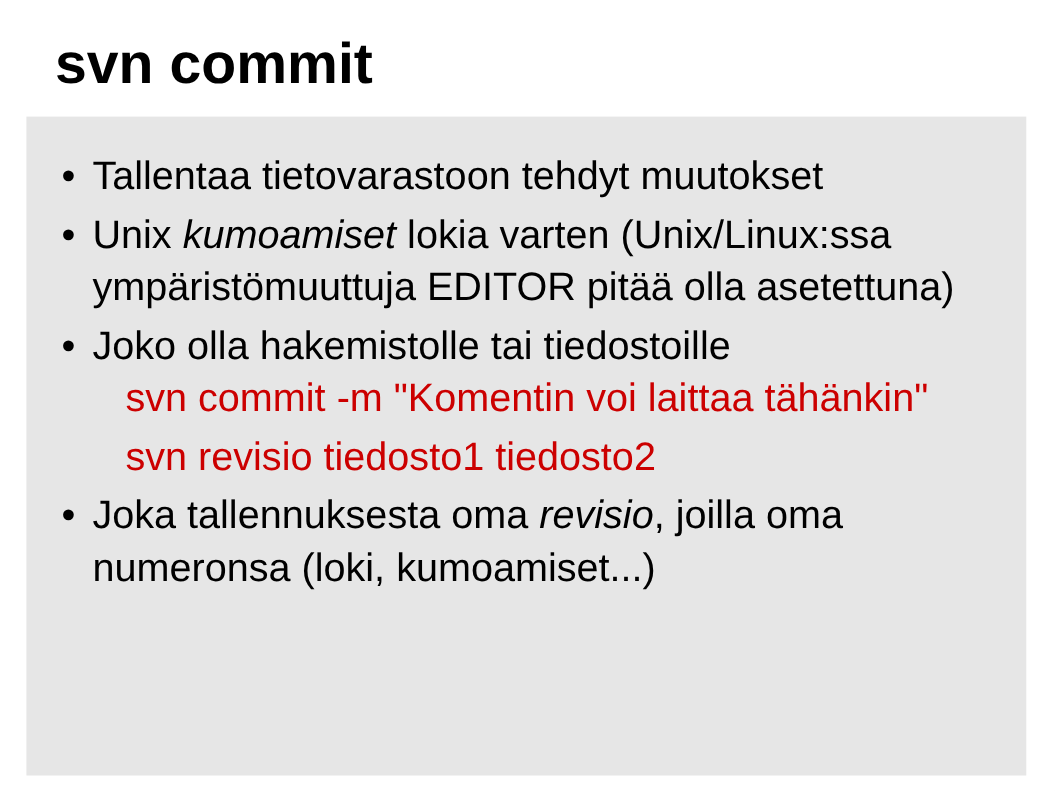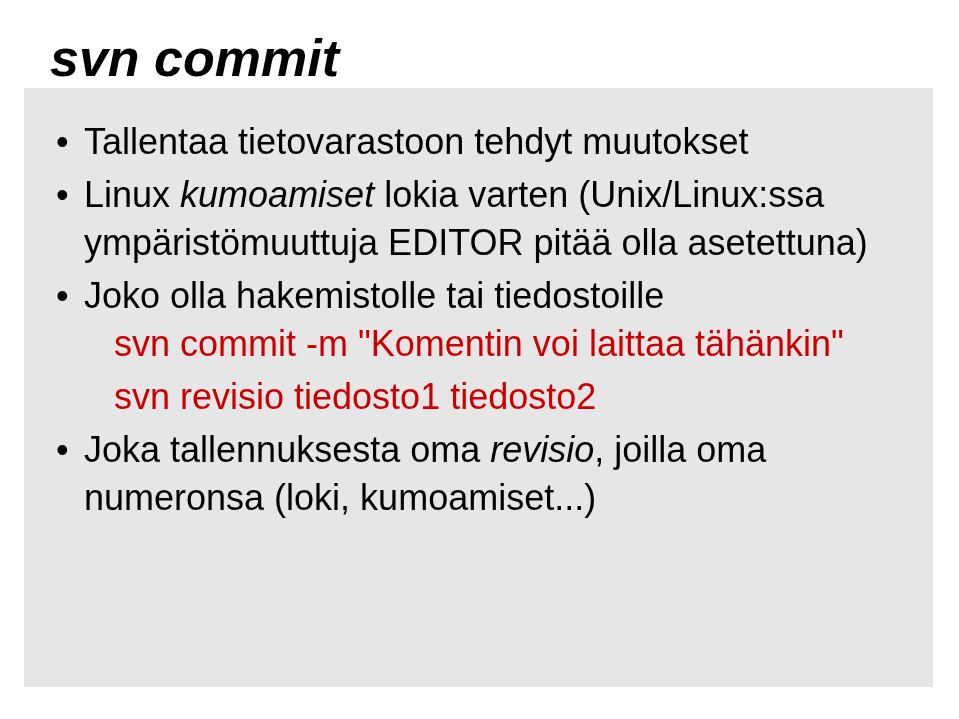--- a/index.html
+++ b/index.html
@@ -14,22 +14,21 @@
     font-family: "Liberation Sans", "DejaVu Sans", Arial, sans-serif;
     overflow: hidden;
   }
   .slide {
     width: 100%;
     height: 100%;
     position: relative;
     background: #ffffff;
   }
   .title-area {
-    padding: 28px 40px 0 50px;
-    font-style: italic;
+    padding: 28px 40px 18px 50px;
   }
   .slide-title {
     font-size: 52px;
     font-weight: bold;
     color: #000000;
   }
   .content-area {
     background: #e6e6e6;
     margin-left: 24px;
     padding: 30px 30px 40px 30px;
@@ -74,21 +73,21 @@
     <h1 class="slide-title">svn commit</h1>
   </div>
   <div class="content-area">
     <ul class="bullets">
 
       <li>
         <span>Tallentaa tietovarastoon tehdyt muutokset</span>
       </li>
 
       <li>
-        <span>Linux </span><span class="italic">kumoamiset</span><span> lokia varten (Unix/Linux:ssa ympäristömuuttuja EDITOR pitää olla asetettuna)</span>
+        <span>Unix </span><span class="italic">kumoamiset</span><span> lokia varten (Unix/Linux:ssa ympäristömuuttuja EDITOR pitää olla asetettuna)</span>
       </li>
 
       <li>
         <span>Joko olla hakemistolle tai tiedostoille</span>
         <div class="sub-indent">svn commit -m "Komentin voi laittaa tähänkin"</div>
         <div class="sub-indent">svn revisio tiedosto1 tiedosto2</div>
       </li>
 
       <li>
         <span>Joka tallennuksesta oma </span><span class="italic">revisio</span><span>, joilla oma numeronsa (loki, kumoamiset...)</span>

